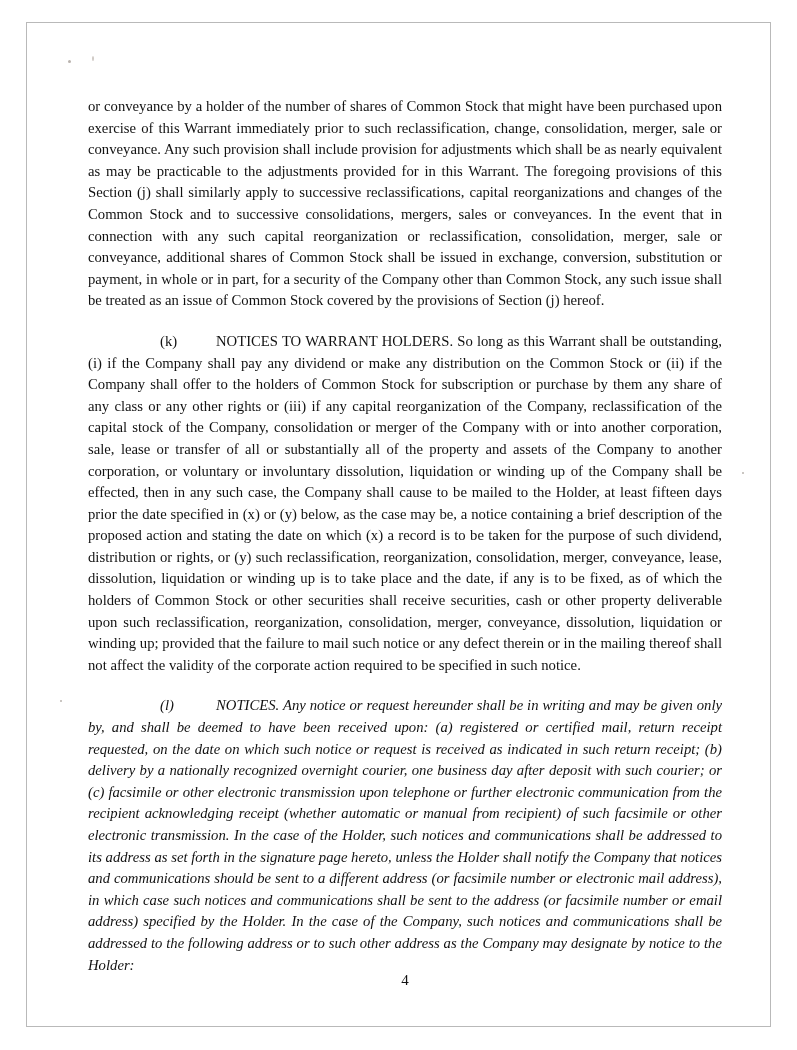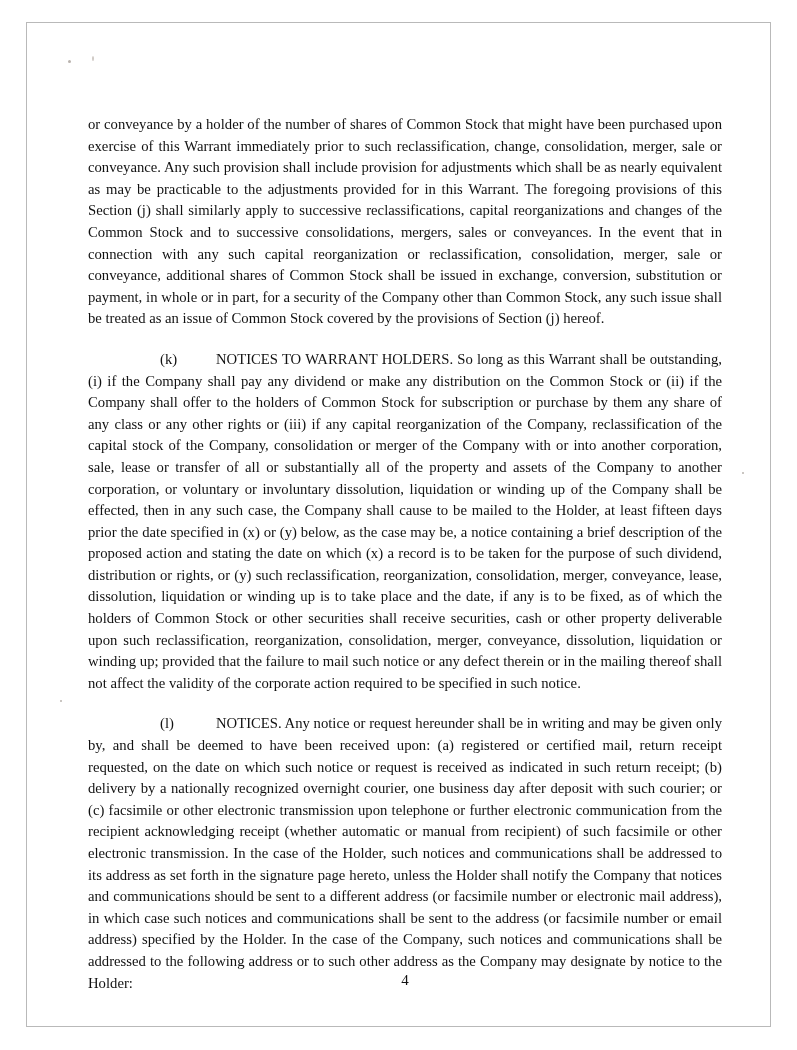--- a/index.html
+++ b/index.html
@@ -41,24 +41,24 @@
     top: 96px;
     width: 634px;
   }
   p.para {
     font-family: "Liberation Serif", serif;
     font-size: 14.7px;
     line-height: 21.6px;
     text-align: justify;
     text-justify: inter-word;
     color: #111111;
-    margin: 18px 0 19px 0;
+    margin: 0 0 19px 0;
     hyphens: none;
   }
-  p.para:last-child { margin-bottom: 0; }
+  p.para:last-child { margin-bottom: 0; font-style: italic; }
   .indent-lead {
     display: inline-block;
     width: 72px;
   }
   .sec-label {
     display: inline-block;
     min-width: 40px;
   }
   .gap { display: inline-block; width: 16px; }
 

